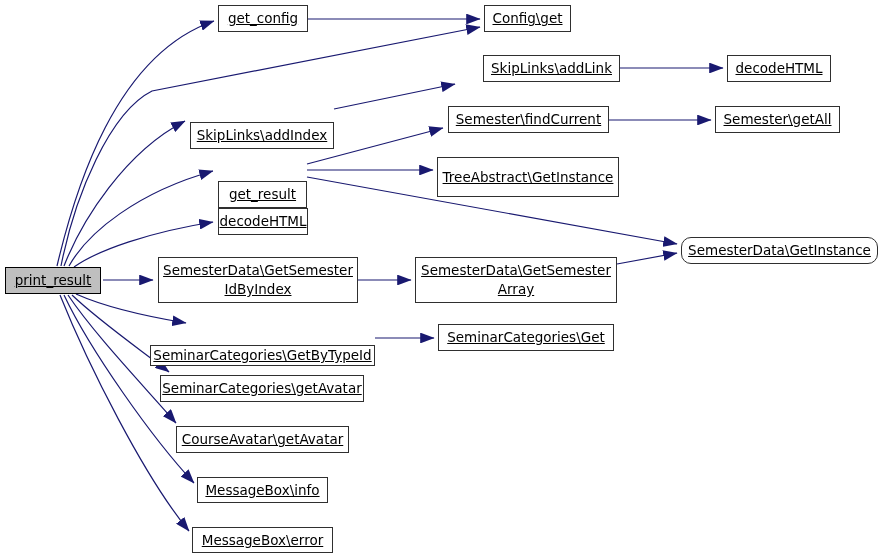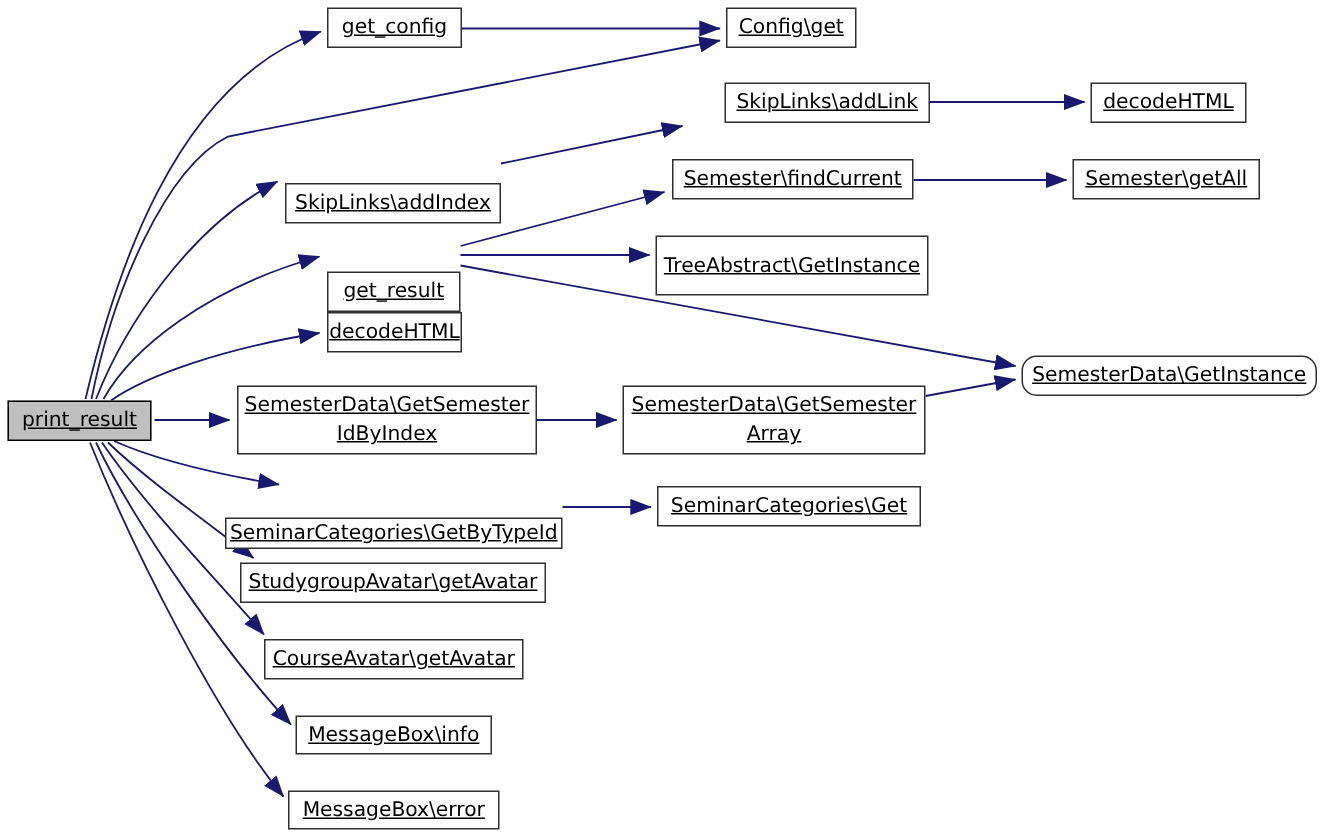--- a/index.html
+++ b/index.html
@@ -89,18 +89,18 @@
   <div class="node" style="left:218px; top:157px; width:89px; height:27px;margin-top:24px;">get_result</div>
   <div class="node" style="left:437px; top:157px; width:182px; height:40px;">TreeAbstract\GetInstance</div>
   <div class="node" style="left:218px; top:208px; width:90px; height:27px;">decodeHTML</div>
   <div class="node" style="left:681px; top:237px; width:197px; height:27px;border-radius:10px;">SemesterData\GetInstance</div>
   <div class="node" style="left:158px; top:257px; width:200px; height:46px;">SemesterData\GetSemester
 IdByIndex</div>
   <div class="node" style="left:415px; top:257px; width:202px; height:46px;">SemesterData\GetSemester
 Array</div>
   <div class="node" style="left:150px; top:325px; width:225px; height:21px;margin-top:20px;">SeminarCategories\GetByTypeId</div>
   <div class="node" style="left:438px; top:324px; width:176px; height:27px;">SeminarCategories\Get</div>
-  <div class="node" style="left:160px; top:375px; width:204px; height:27px;">StudygroupAvatar\getAvatar</div>
+  <div class="node" style="left:160px; top:375px; width:204px; height:27px;">SeminarCategories\getAvatar</div>
   <div class="node" style="left:176px; top:426px; width:173px; height:27px;">CourseAvatar\getAvatar</div>
   <div class="node" style="left:197px; top:477px; width:131px; height:26px;">MessageBox\info</div>
   <div class="node" style="left:192px; top:527px; width:141px; height:26px;">MessageBox\error</div>
 
 </div>
 
 </body></html>

